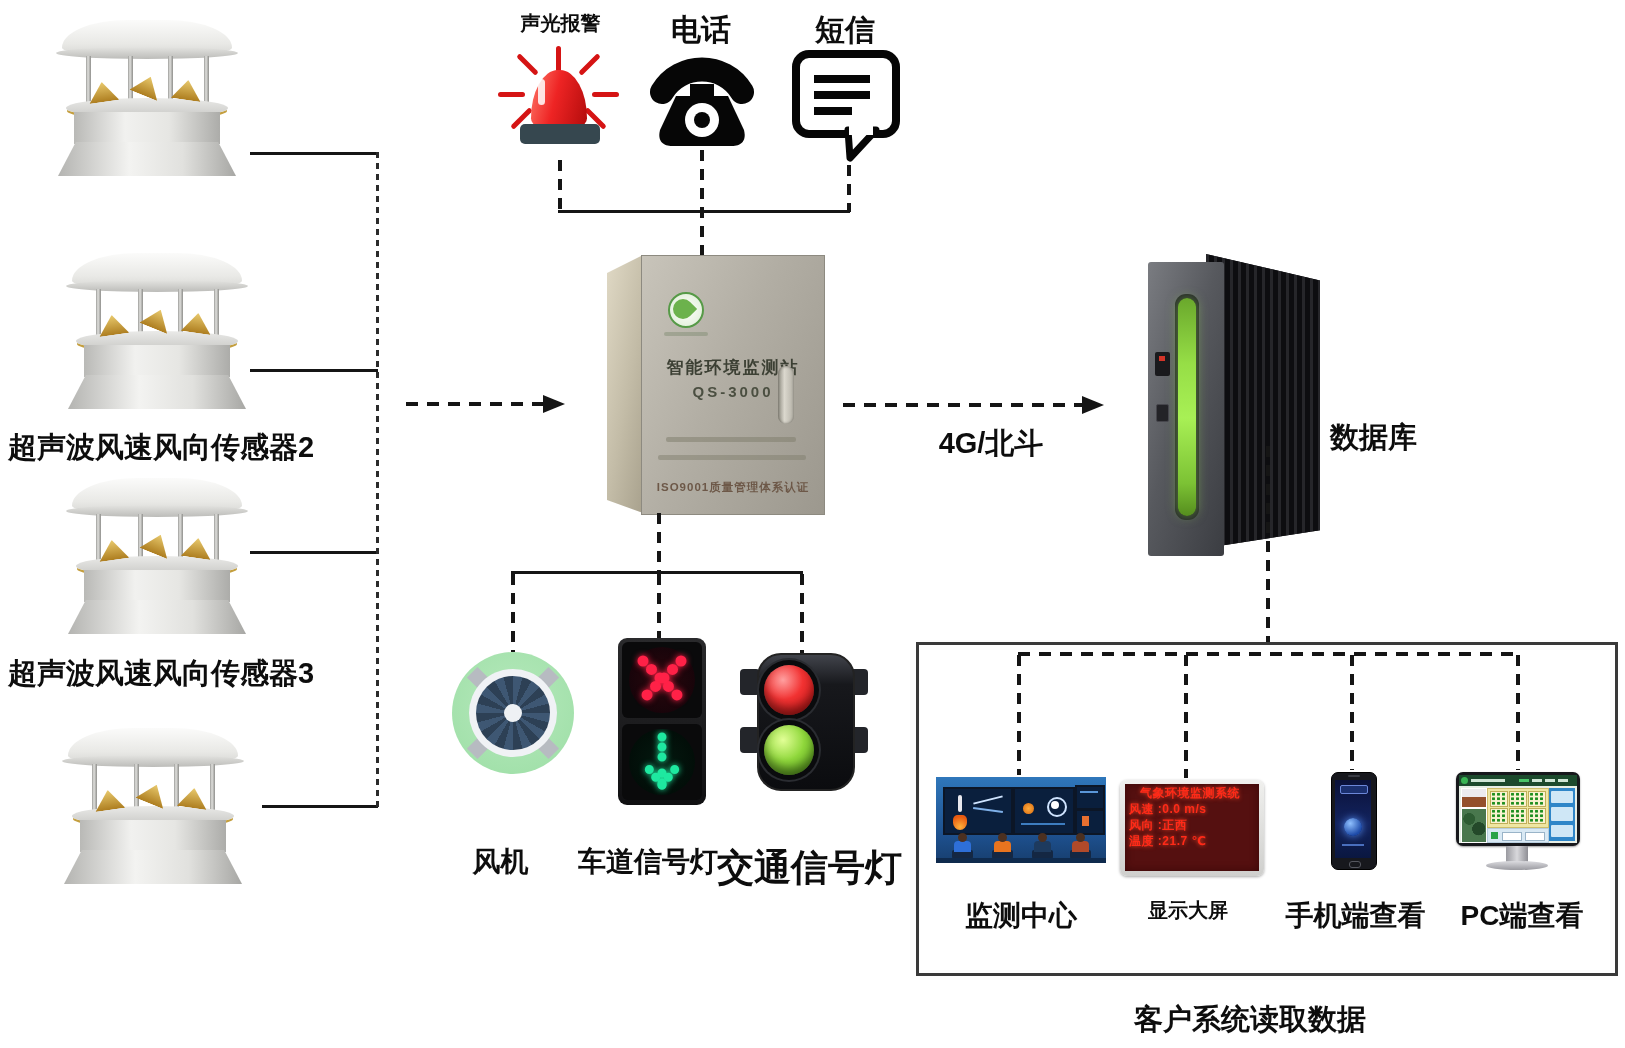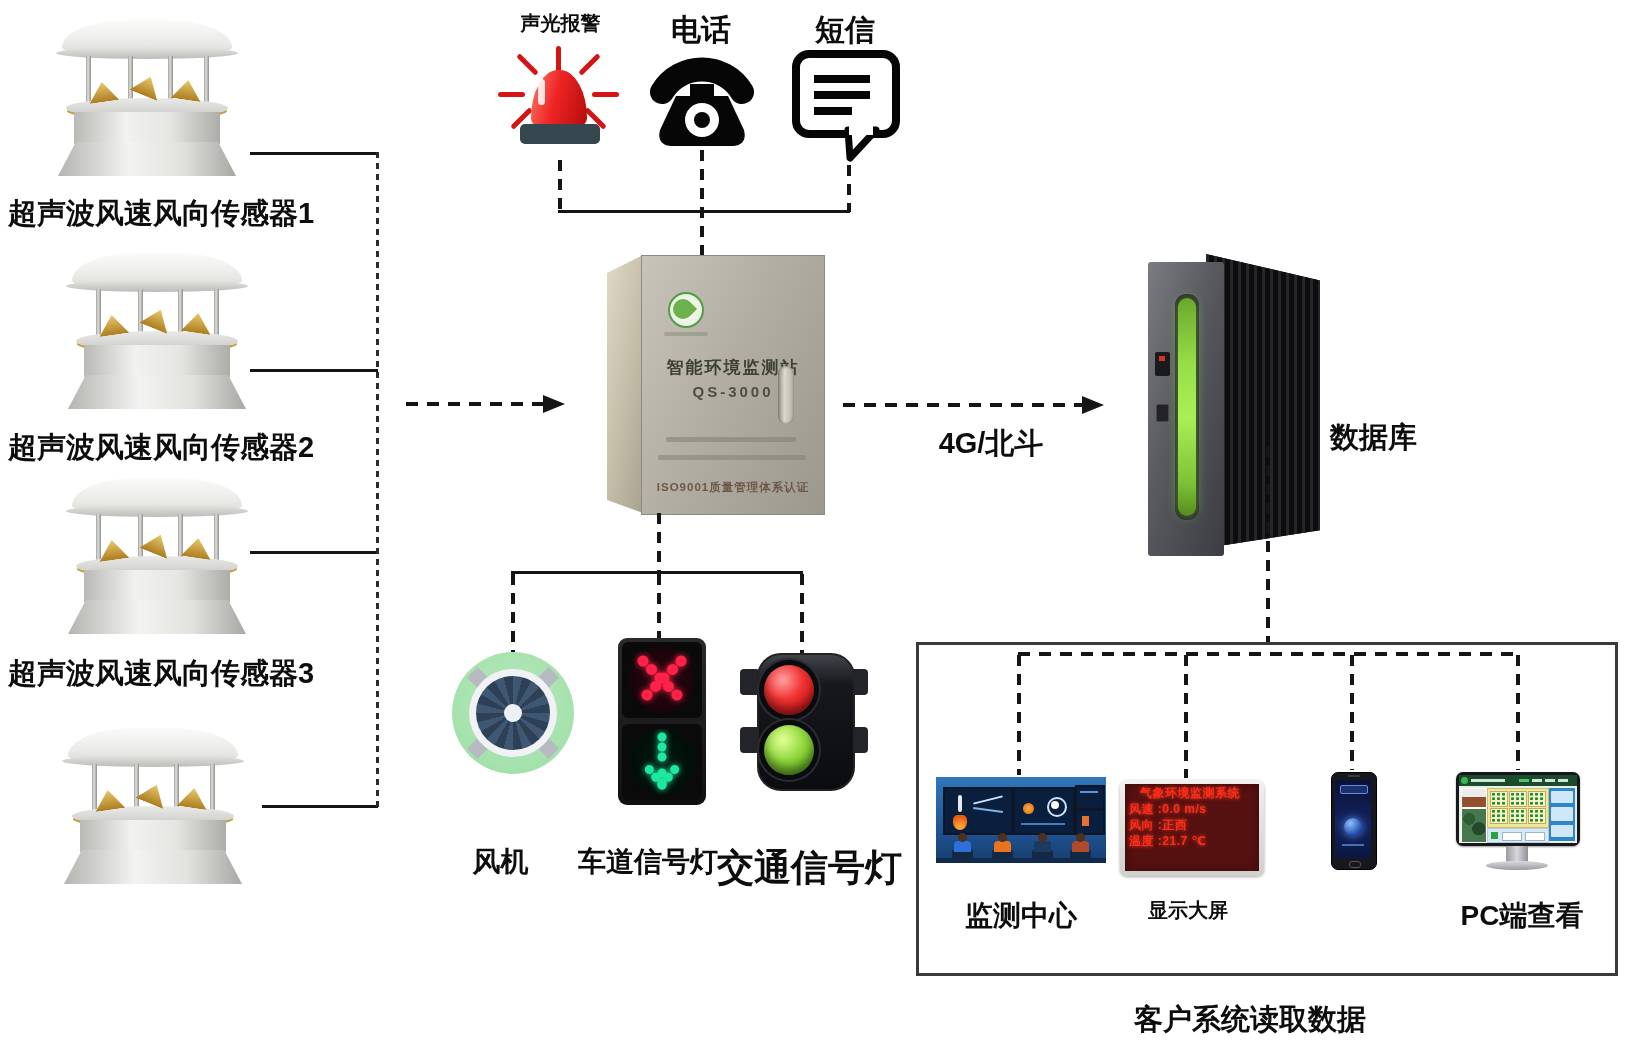--- a/index.html
+++ b/index.html
@@ -146,21 +146,20 @@
       <div class="s-post" style="left:76px;"></div>
     <div class="s-post" style="left:116px;"></div>
       <div class="s-post" style="left:152px;"></div>
     <div class="s-deck"></div>
     <div class="s-cone" style="left:36px;top:62px;transform:rotate(-8deg);"></div>
     <div class="s-cone" style="left:80px;top:56px;transform:rotate(22deg);"></div>
     <div class="s-cone" style="left:120px;top:60px;transform:rotate(8deg);"></div>
     <div class="s-body"></div>
       <div class="s-base"></div>
   </div>
-  <div class="lbl" style="left:8px;top:194px;font-size:29px;">超声波风速风向传感器1</div>
 
   <div class="sensor" style="left:62px;top:253px;">
     <div class="s-cap"></div>
       <div class="s-rim"></div>
     <div class="s-post" style="left:34px;"></div>
       <div class="s-post" style="left:76px;"></div>
     <div class="s-post" style="left:116px;"></div>
       <div class="s-post" style="left:152px;"></div>
     <div class="s-deck"></div>
     <div class="s-cone" style="left:36px;top:62px;transform:rotate(-8deg);"></div>
@@ -431,17 +430,18 @@
         <div class="pc-panel" style="top:19px;height:14px;"></div>
         <div class="pc-panel" style="top:37px;height:12px;"></div>
       </div>
     </div>
   </div>
   <div class="pc-neck"></div>
   <div class="pc-base"></div>
 
   <div class="lbl c" style="left:941px;top:897px;width:160px;font-size:28px;">监测中心</div>
   <div class="lbl c" style="left:1105px;top:897px;width:166px;font-size:20px;">显示大屏</div>
+  <div class="lbl c" style="left:1253px;top:897px;width:205px;font-size:28px;">手机端查看</div>
   <div class="lbl c" style="left:1040px;top:1000px;width:420px;font-size:29px;">客户系统读取数据</div>
 
   <div class="lbl c" style="left:1424px;top:897px;width:196px;font-size:28px;">PC端查看</div>
 
 </div>
 
 </body></html>

